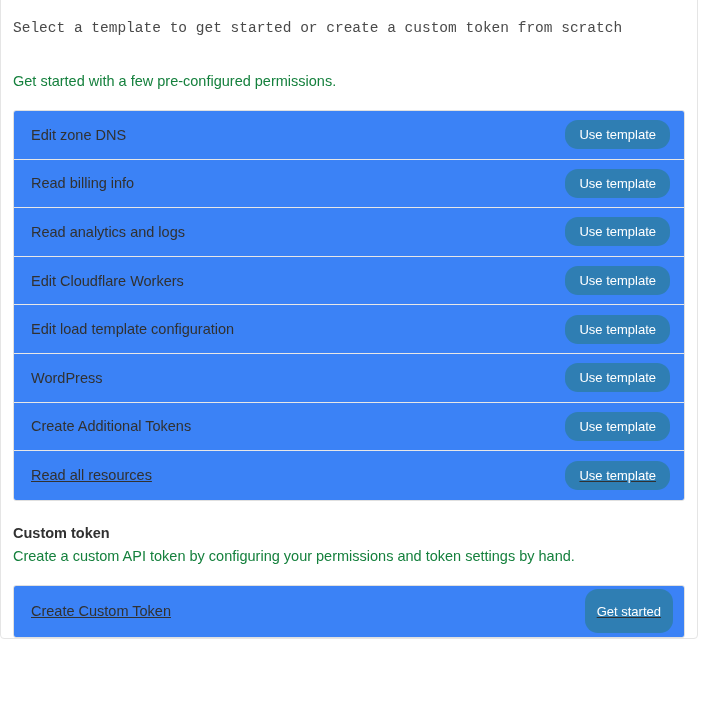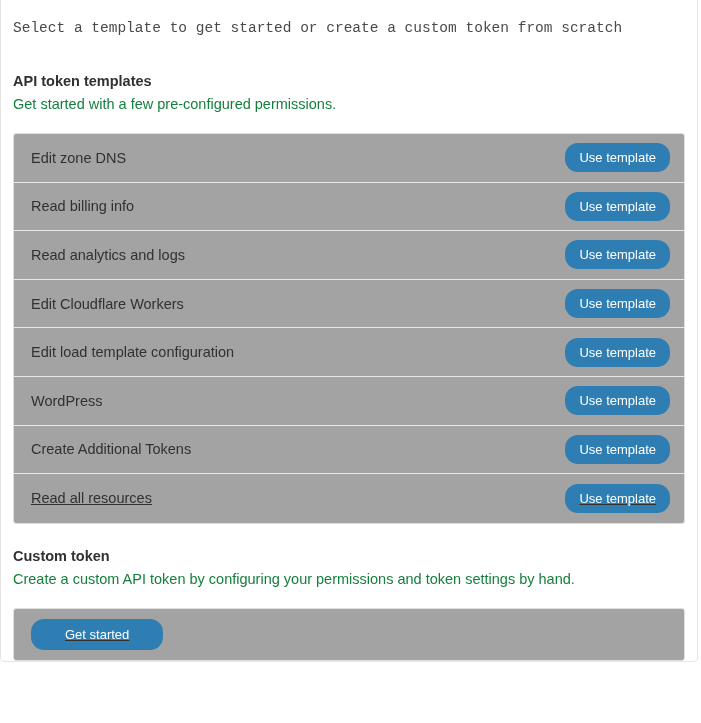--- a/index.html
+++ b/index.html
@@ -68,21 +68,21 @@
     background: #fff;
   }
   .row {
     display: flex;
     align-items: center;
     justify-content: space-between;
     height: 48.6px;
     padding: 0 14px 0 17px;
     box-sizing: border-box;
     border-bottom: 1px solid #e7e7e7;
-    background: #a3a3a3;
+    background: #3b82f6;
   }
   .row:last-child {
     border-bottom: none;
     text-decoration: underline;
   }
   .row-label {
     font-size: 14.5px;
     color: #313131;
   }
   .btn {
@@ -107,34 +107,33 @@
     margin-top: 21px;
     border: 1px solid #e0e0e0;
     border-radius: 3px;
     overflow: hidden;
   }
   .custom-row {
     height: 51px;
     padding-right: 11px;
   }
   .btn-wide {
-    height: 31px;
-    padding: 0 34px;
+    height: 44px;
+    padding: 0 12px;
   }
 </style>
 </head>
 <body>
 
 <div class="page">
   <div class="card">
 
     <p class="page-subtitle">Select a template to get started or create a custom token from scratch</p>
 
     <div class="templates-block">
-      <h2 class="section-title">API token templates</h2>
       <p class="section-desc">Get started with a few pre-configured permissions.</p>
 
       <div class="table">
 
         <div class="row">
           <span class="row-label">Edit zone DNS</span>
           <button class="btn">Use template</button>
         </div>
 
         <div class="row">
@@ -174,19 +173,20 @@
 
       </div>
     </div>
 
     <div class="custom-block">
       <h2 class="section-title">Custom token</h2>
       <p class="section-desc">Create a custom API token by configuring your permissions and token settings by hand.</p>
 
       <div class="custom-table">
         <div class="row custom-row">
+          <span class="row-label">Create Custom Token</span>
           <button class="btn btn-wide">Get started</button>
         </div>
       </div>
     </div>
 
   </div>
 </div>
 
 </body></html>

